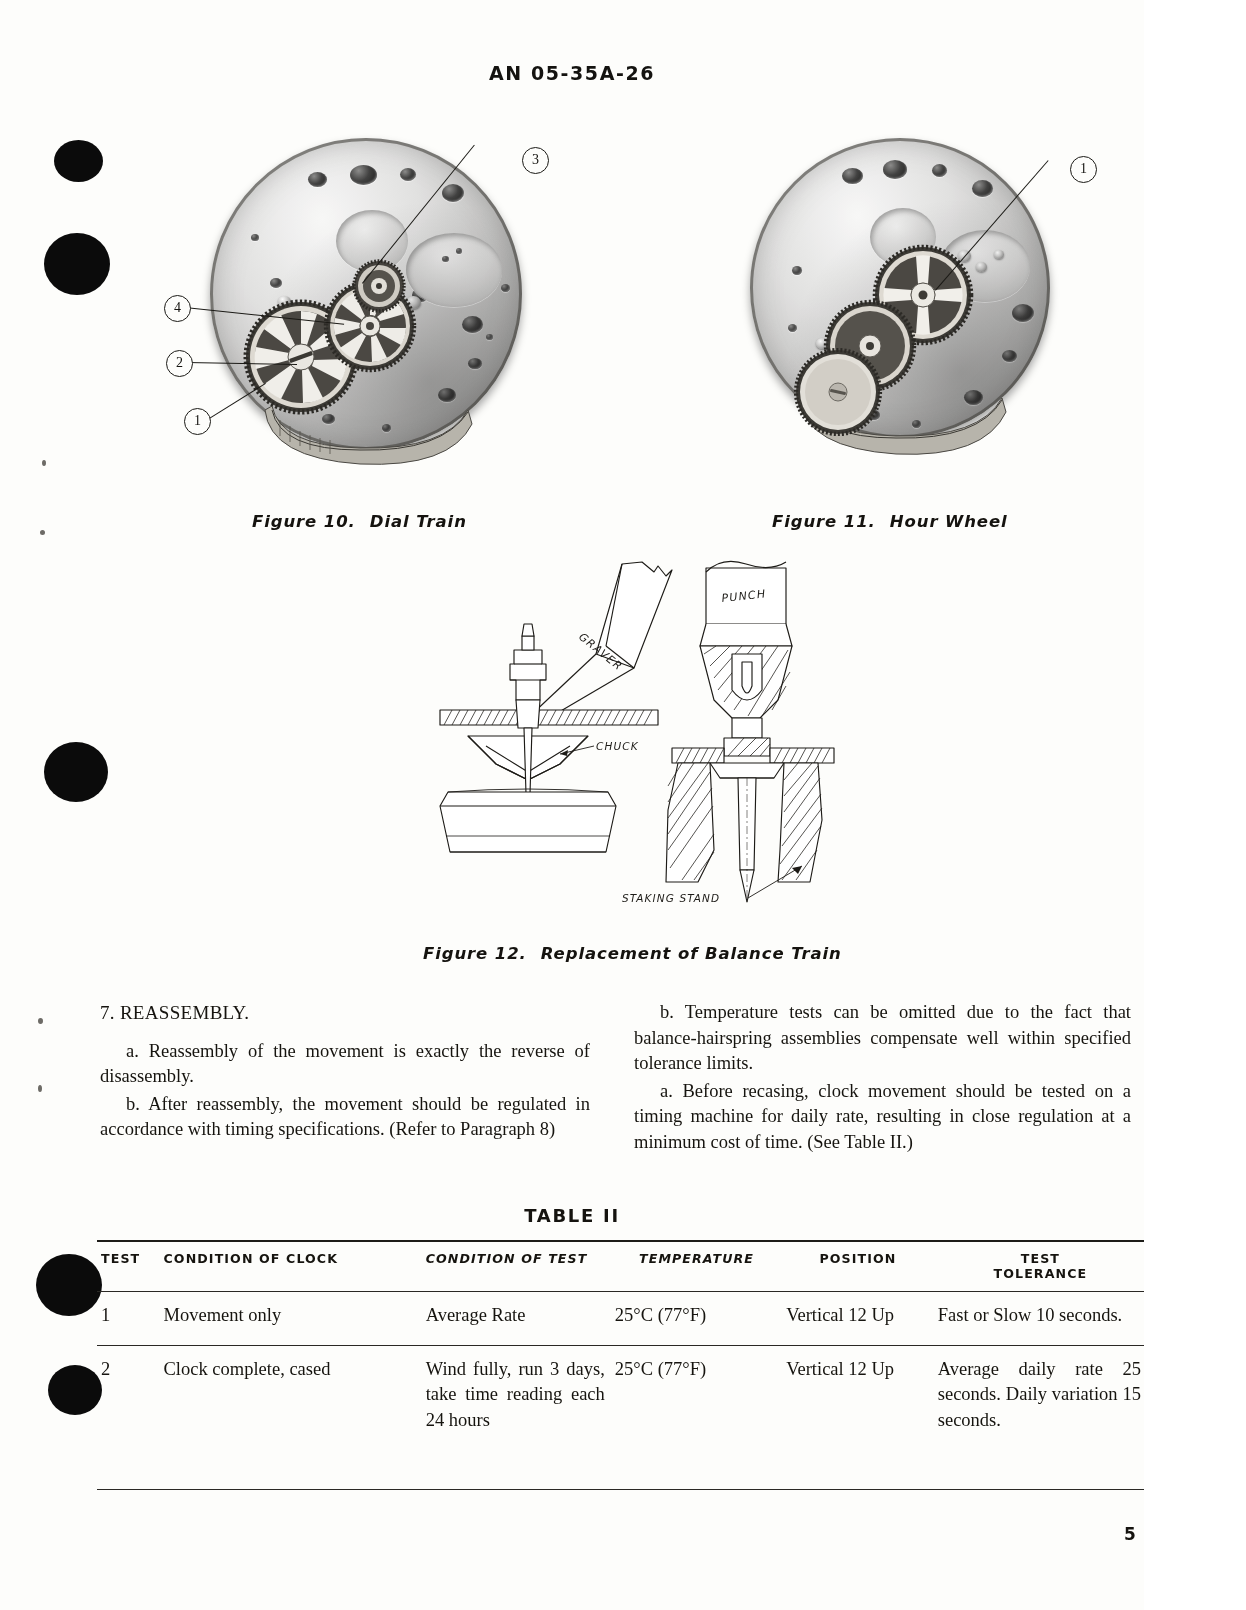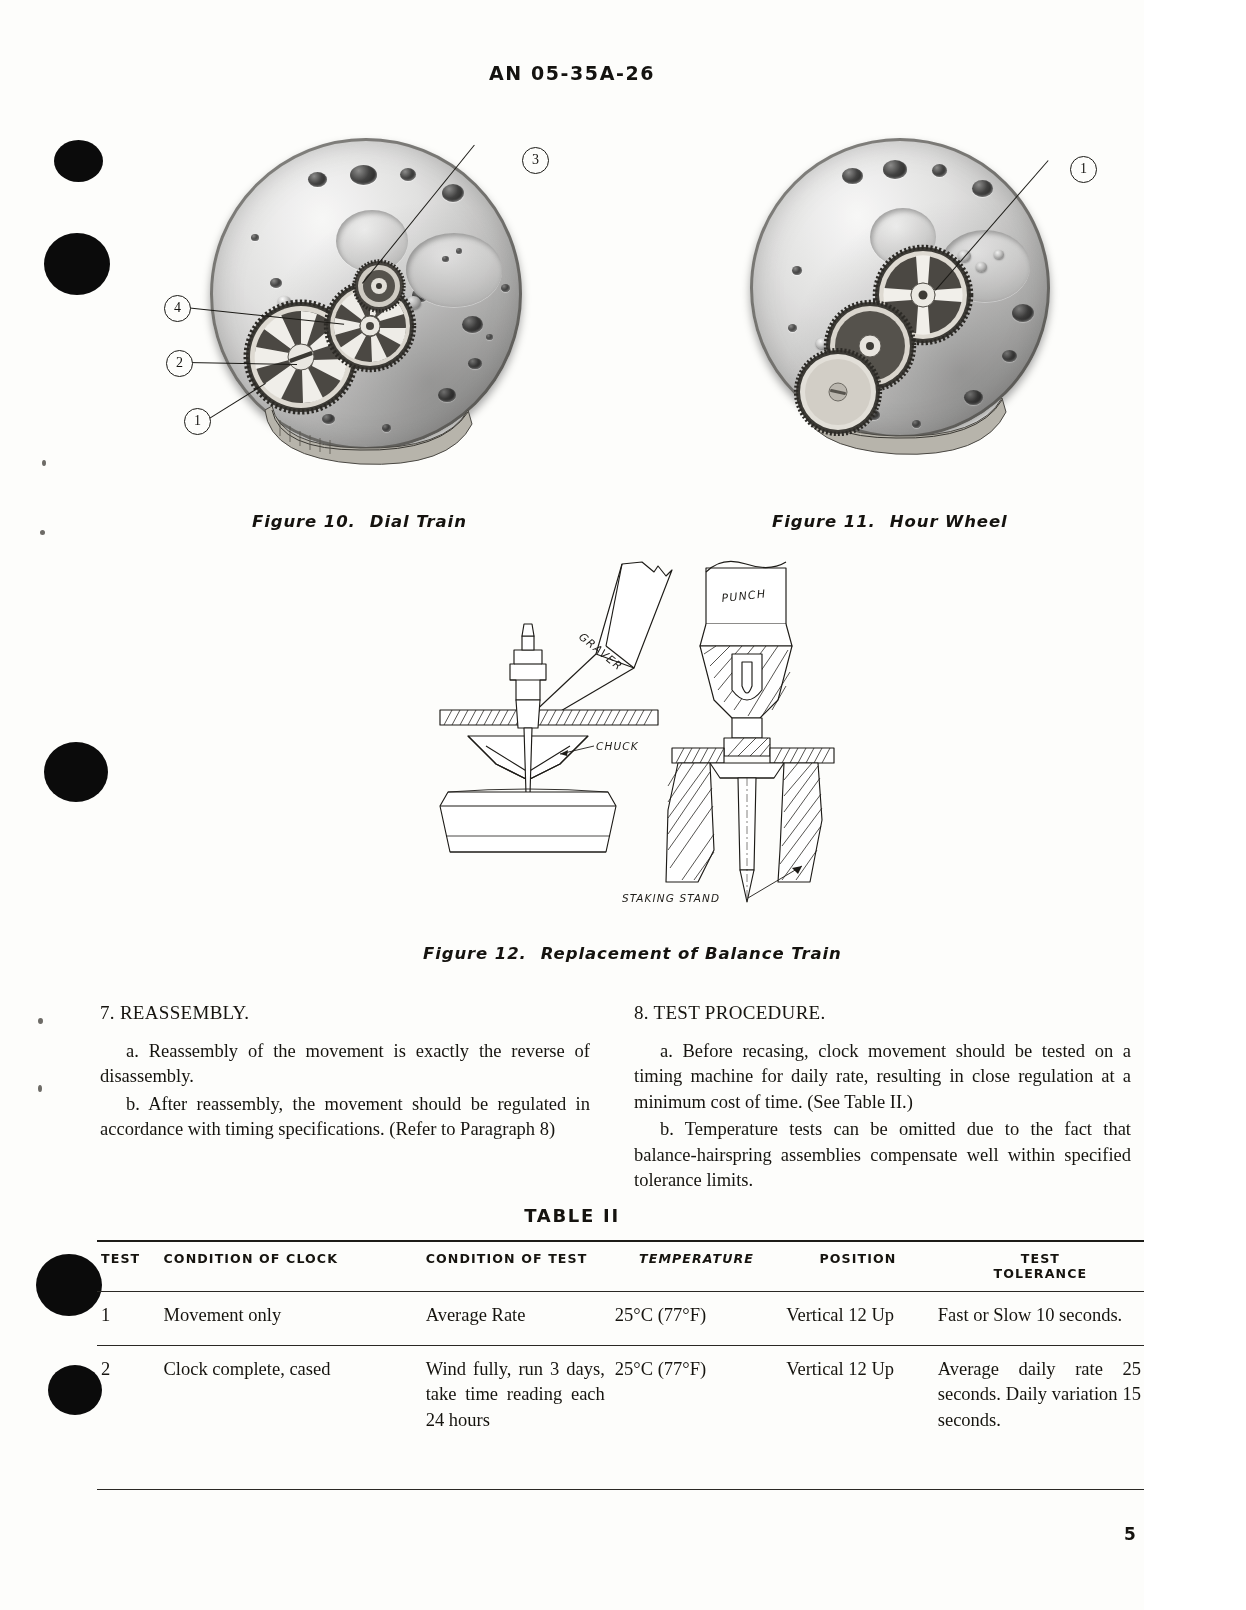--- a/index.html
+++ b/index.html
@@ -540,33 +540,32 @@
     <span class="num">Figure 12.</span><span>Replacement of Balance Train</span>
   </div>
 
   <div class="col" style="left:100px; top:1000px; width:490px;">
     <p class="sec-head">7. REASSEMBLY.</p>
     <p class="para">a.  Reassembly of the movement is exactly the reverse of disassembly.</p>
     <p class="para">b.  After reassembly, the movement should be regulated in accordance with timing specifications.  (Refer to Paragraph 8)</p>
   </div>
 
   <div class="col" style="left:634px; top:1000px; width:497px;">
-    <p class="sec-head">8. TEST PROCEDURE.</p>
+    <p class="para">b.  Temperature tests can be omitted due to the fact that balance-hairspring assemblies compensate well within specified tolerance limits.</p>
     <p class="para">a.  Before recasing, clock movement should be tested on a timing machine for daily rate, resulting in close regulation at a minimum cost of time.  (See Table II.)</p>
-    <p class="para">b.  Temperature tests can be omitted due to the fact that balance-hairspring assemblies compensate well within specified tolerance limits.</p>
   </div>
 
   <div class="table-title" style="top:1205px;">TABLE  II</div>
 
   <table class="tbl" style="left:97px; top:1240px; width:1050px;">
     <thead>
       <tr class="rule-top">
         <th style="width:56px;">TEST</th>
         <th style="width:270px;">CONDITION  OF  CLOCK</th>
-        <th style="width:190px;">CONDITION  OF  TEST</th>
+        <th style="width:190px;font-style:italic;">CONDITION  OF  TEST</th>
         <th class="ctr" style="width:168px;font-style:italic;">TEMPERATURE</th>
         <th class="ctr" style="width:150px;">POSITION</th>
         <th class="ctr" style="width:216px;">
           <span>TEST</span><br>
           <span>TOLERANCE</span>
         </th>
       </tr>
     </thead>
     <tbody>
       <tr class="rule-mid">

